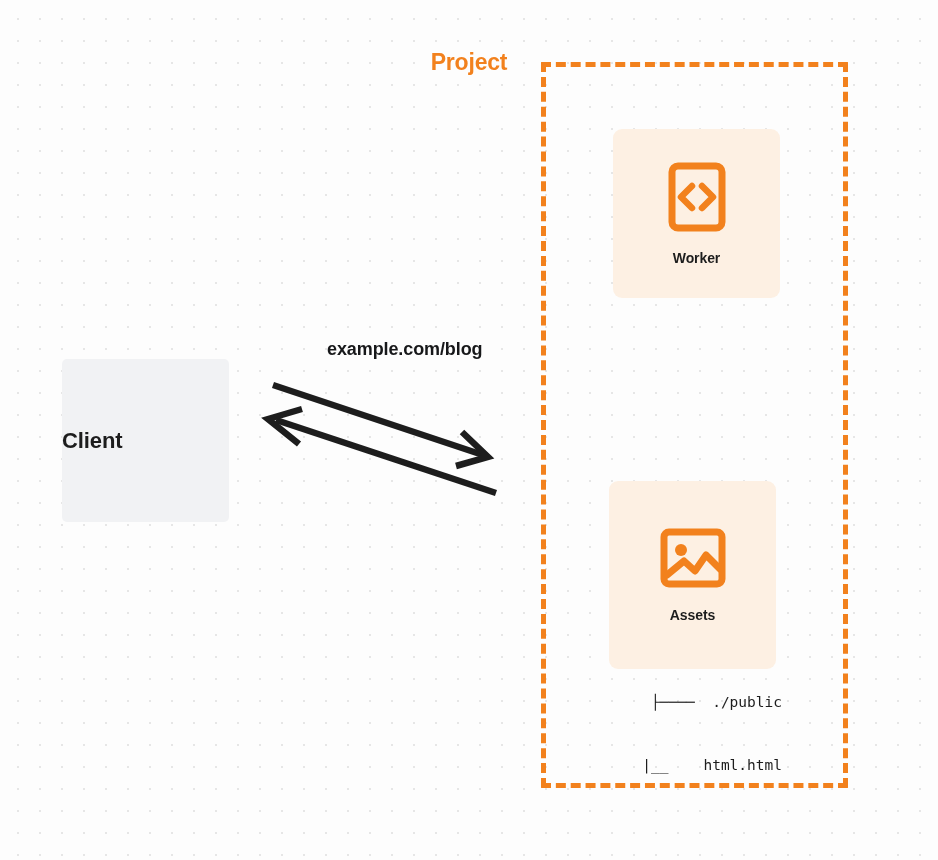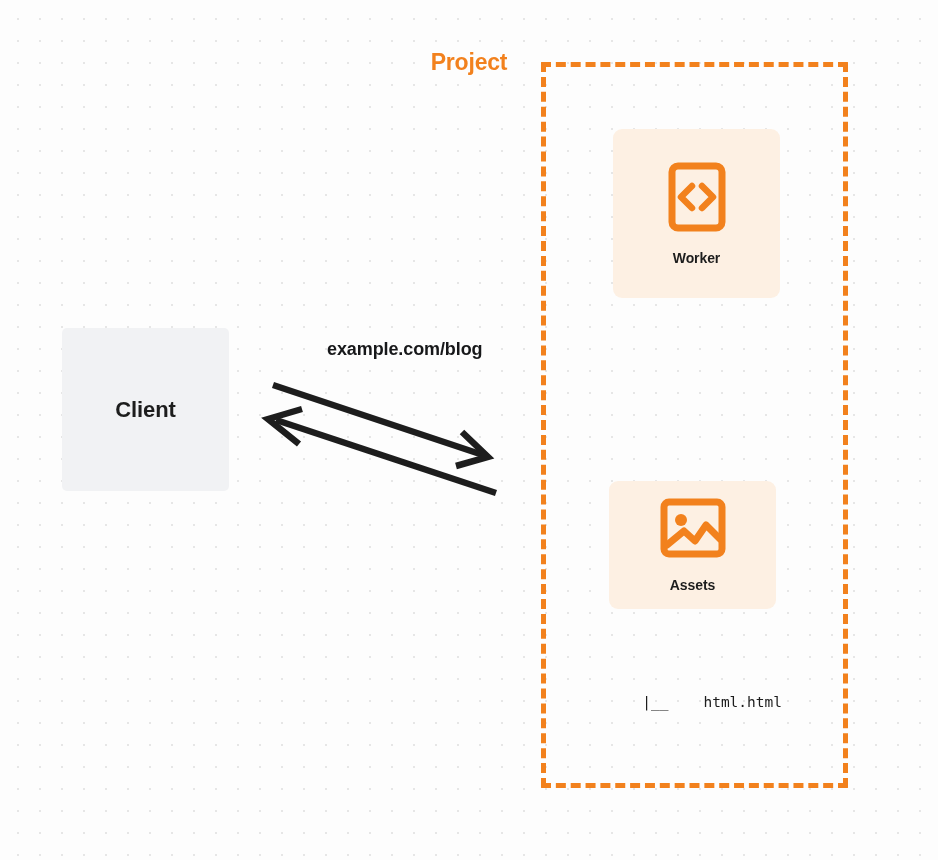--- a/index.html
+++ b/index.html
@@ -22,28 +22,27 @@
     background-color: #fdfdfd;
     background-image: radial-gradient(circle, #e6e6e6 1.3px, transparent 1.4px);
     background-size: 22px 22px;
     background-position: 7px 8px;
   }
 
   
   #client-node {
     position: absolute;
     left: 62px;
-    top: 328px;
+    top: 359px;
     width: 167px;
     height: 163px;
     background-color: #f1f2f4;
     border-radius: 5px;
     display: flex;
     align-items: center;
-    justify-content: center;
   }
   #client-node .node-title {
     font-size: 22px;
     font-weight: bold;
     color: #1d1d1d;
     letter-spacing: -0.1px;
   }
 
   
   #request-label {
@@ -107,21 +106,21 @@
   #worker-card {
     left: 613px;
     top: 129px;
     width: 167px;
     height: 169px;
   }
   #assets-card {
     left: 609px;
     top: 481px;
     width: 167px;
-    height: 128px;
+    height: 188px;
   }
   .service-card .card-icon {
     display: block;
     margin-bottom: 14px;
   }
   .service-card .card-title {
     font-size: 14px;
     font-weight: bold;
     color: #1d1d1d;
     letter-spacing: -0.1px;
@@ -189,17 +188,18 @@
       <svg width="66" height="62" viewBox="0 0 66 62">
         <rect x="4" y="5" width="58" height="52" rx="5" ry="5" fill="none" stroke="#f2811d" stroke-width="7"></rect>
         <circle cx="21" cy="23" r="6" fill="#f2811d"></circle>
         <polyline points="7,48 24,34 35,44 46,28 60,42" fill="none" stroke="#f2811d" stroke-width="7" stroke-linecap="round" stroke-linejoin="round"></polyline>
       </svg>
     </span>
     <span class="card-title">Assets</span>
   </div>
 
   <div id="asset-file-tree">
+    <span class="tree-row">├────  ./public</span>
     <span class="tree-row">   |__    html.html</span>
     
   </div>
 
 </div>
 
 </body></html>

